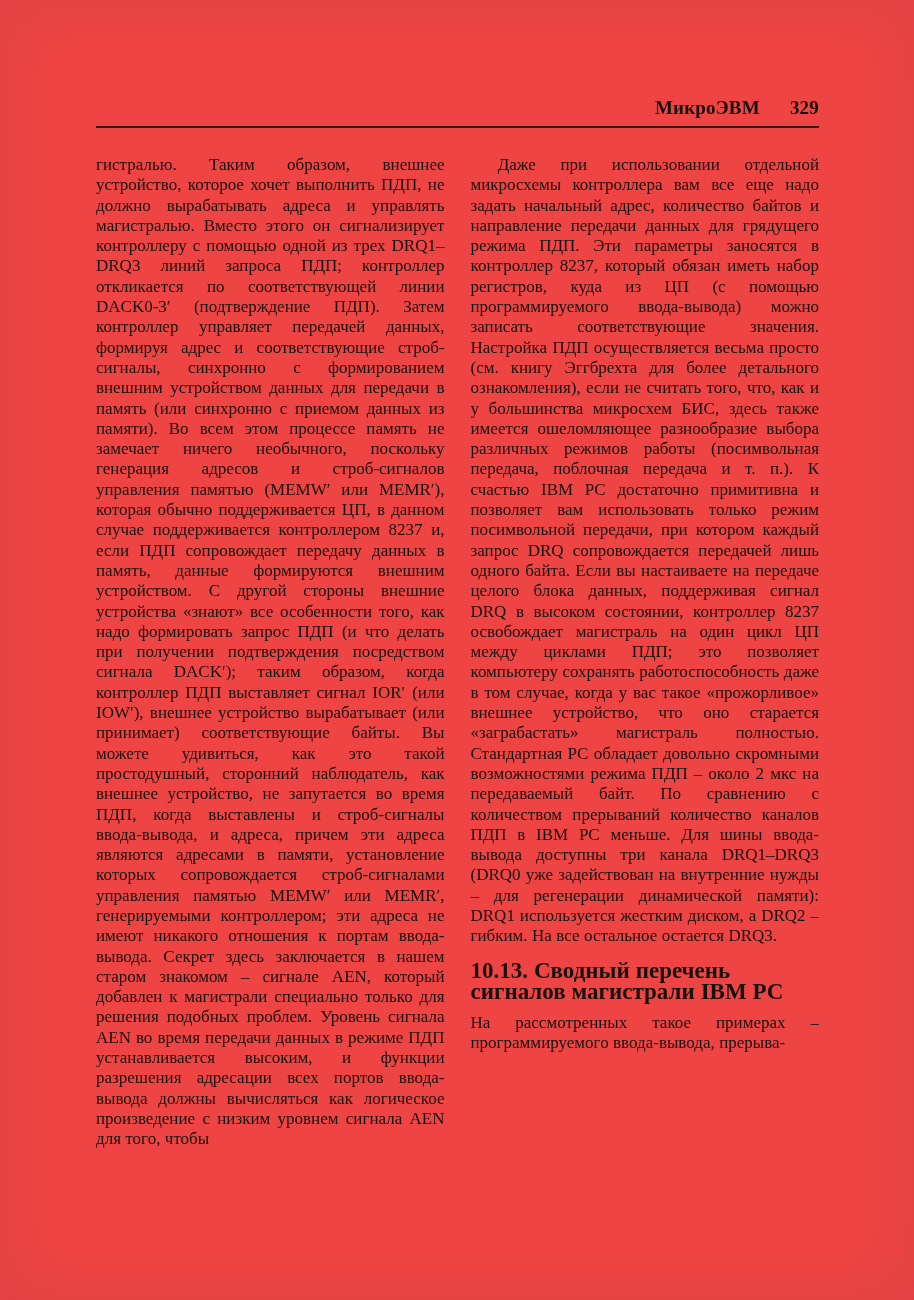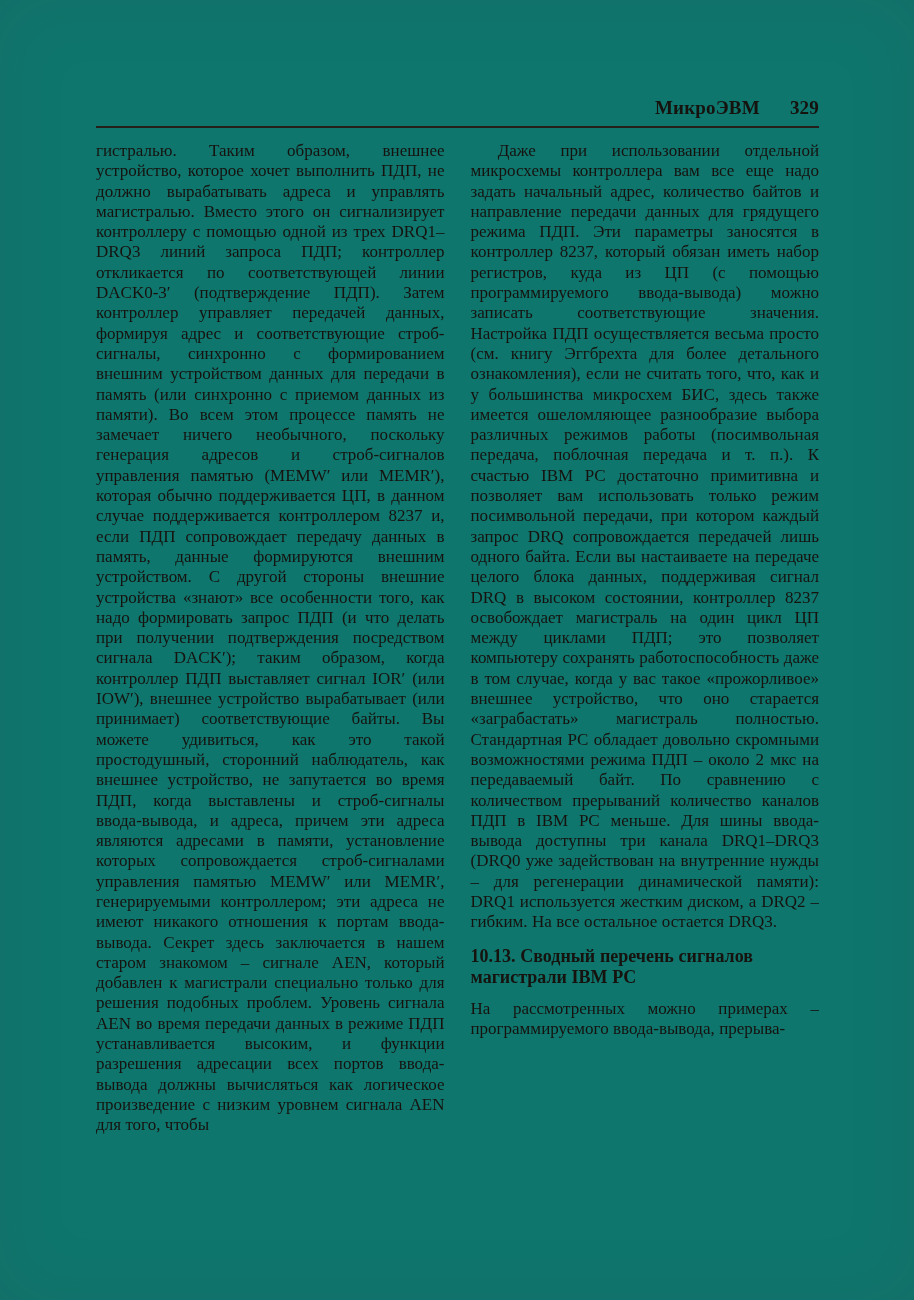--- a/index.html
+++ b/index.html
@@ -1,21 +1,21 @@
 <!DOCTYPE html>
 <html lang="ru"><head>
 <meta charset="utf-8">
 <style>
   * { margin: 0; padding: 0; box-sizing: border-box; }
   html, body { width: 914px; background: #e6e5e1; }
   .page {
     position: relative;
     width: 914px;
     height: 1300px;
-    background: #0f766e;
+    background: #ef4444;
     box-shadow: inset 0 0 70px rgba(60,55,45,0.10);
     font-family: "Liberation Serif", "DejaVu Serif", serif;
     color: #16120e;
     overflow: hidden;
   }
   .page-header {
     position: absolute;
     top: 97px; left: 96px; right: 95px;
     text-align: right;
     font-weight: bold;
@@ -38,25 +38,26 @@
     overflow: hidden;
   }
   .column {
     flex: 1 1 0;
     font-size: 17px;
     line-height: 20.3px;
     text-align: justify;
     hyphens: auto;
     -webkit-hyphens: auto;
     word-spacing: 0.2px;
+    margin-top: 14px;
   }
   .para { margin: 0; }
   .para.indent { text-indent: 1.6em; }
   .section-heading {
-    font-size: 18px;
+    font-size: 23px;
     line-height: 21px;
     font-weight: bold;
     text-align: left;
     margin: 13px 0 11px 0;
     hyphens: none;
   }
 </style>
 </head>
 <body>
 
@@ -70,18 +71,18 @@
 
   <main class="columns">
 
     <div class="column">
       <p class="para">гистралью. Таким образом, внешнее устройство, которое хочет выполнить ПДП, не должно вырабатывать адреса и управлять магистралью. Вместо этого он сигнализирует контроллеру с помощью одной из трех DRQ1–DRQ3 линий запроса ПДП; контроллер откликается по соответствующей линии DACK0-3′ (подтверждение ПДП). Затем контроллер управляет передачей данных, формируя адрес и соответствующие строб-сигналы, синхронно с формированием внешним устройством данных для передачи в память (или синхронно с приемом данных из памяти). Во всем этом процессе память не замечает ничего необычного, поскольку генерация адресов и строб-сигналов управления памятью (MEMW′ или MEMR′), которая обычно поддерживается ЦП, в данном случае поддерживается контроллером 8237 и, если ПДП сопровождает передачу данных в память, данные формируются внешним устройством. С другой стороны внешние устройства «знают» все особенности того, как надо формировать запрос ПДП (и что делать при получении подтверждения посредством сигнала DACK′); таким образом, когда контроллер ПДП выставляет сигнал IOR′ (или IOW′), внешнее устройство вырабатывает (или принимает) соответствующие байты. Вы можете удивиться, как это такой простодушный, сторонний наблюдатель, как внешнее устройство, не запутается во время ПДП, когда выставлены и строб-сигналы ввода-вывода, и адреса, причем эти адреса являются адресами в памяти, установление которых сопровождается строб-сигналами управления памятью MEMW′ или MEMR′, генерируемыми контроллером; эти адреса не имеют никакого отношения к портам ввода-вывода. Секрет здесь заключается в нашем старом знакомом – сигнале AEN, который добавлен к магистрали специально только для решения подобных проблем. Уровень сигнала AEN во время передачи данных в режиме ПДП устанавливается высоким, и функции разрешения адресации всех портов ввода-вывода должны вычисляться как логическое произведение с низким уровнем сигнала AEN для того, чтобы</p>
     </div>
 
     <div class="column">
       <p class="para indent">Даже при использовании отдельной микросхемы контроллера вам все еще надо задать начальный адрес, количество байтов и направление передачи данных для грядущего режима ПДП. Эти параметры заносятся в контроллер 8237, который обязан иметь набор регистров, куда из ЦП (с помощью программируемого ввода-вывода) можно записать соответствующие значения. Настройка ПДП осуществляется весьма просто (см. книгу Эггбрехта для более детального ознакомления), если не считать того, что, как и у большинства микросхем БИС, здесь также имеется ошеломляющее разнообразие выбора различных режимов работы (посимвольная передача, поблочная передача и т. п.). К счастью IBM PC достаточно примитивна и позволяет вам использовать только режим посимвольной передачи, при котором каждый запрос DRQ сопровождается передачей лишь одного байта. Если вы настаиваете на передаче целого блока данных, поддерживая сигнал DRQ в высоком состоянии, контроллер 8237 освобождает магистраль на один цикл ЦП между циклами ПДП; это позволяет компьютеру сохранять работоспособность даже в том случае, когда у вас такое «прожорливое» внешнее устройство, что оно старается «заграбастать» магистраль полностью. Стандартная PC обладает довольно скромными возможностями режима ПДП – около 2 мкс на передаваемый байт. По сравнению с количеством прерываний количество каналов ПДП в IBM PC меньше. Для шины ввода-вывода доступны три канала DRQ1–DRQ3 (DRQ0 уже задействован на внутренние нужды – для регенерации динамической памяти): DRQ1 используется жестким диском, а DRQ2 – гибким. На все остальное остается DRQ3.</p>
       <h2 class="section-heading">10.13. Сводный перечень сигналов магистрали IBM PC</h2>
-      <p class="para">На рассмотренных можно примерах – программируемого ввода-вывода, прерыва-</p>
+      <p class="para">На рассмотренных такое примерах – программируемого ввода-вывода, прерыва-</p>
     </div>
 
   </main>
 
 </div>
 
 </body></html>

